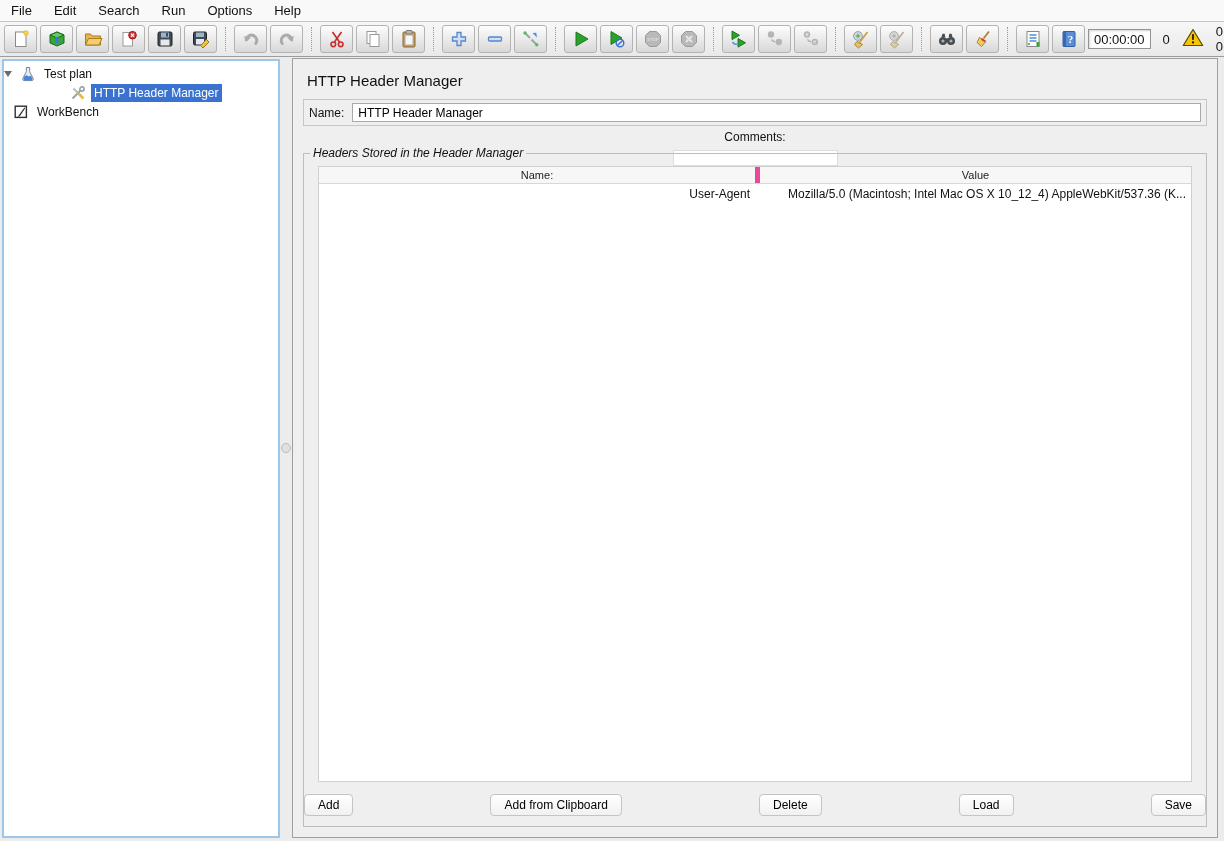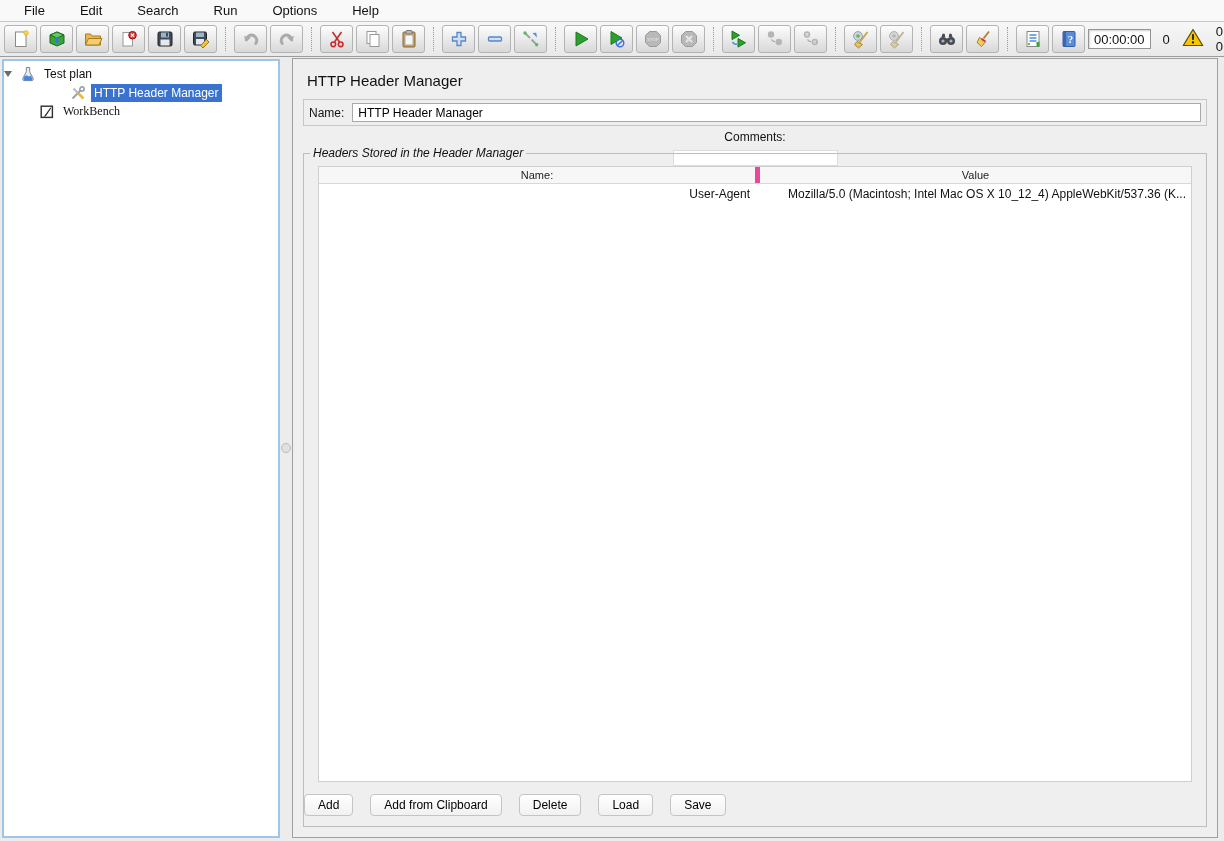--- a/index.html
+++ b/index.html
@@ -10,21 +10,21 @@
     position:relative;
     overflow:hidden;
     color:#111;
   }
 
   
   .menubar {
     height:22px; background:#f9f9f9; border-bottom:1px solid #c6c6c6;
     display:flex; align-items:center; padding-left:10px; font-size:13px;
   }
-  .menu-item { padding:2px 11px; cursor:default;margin-left:13px; }
+  .menu-item { padding:2px 11px; cursor:default; }
   .menu-item:first-child { padding-left:1px; }
 
   
   .toolbar {
     height:35px; background:linear-gradient(#f7f7f7,#e9e9e9);
     border-bottom:1px solid #9c9c9c;
     display:flex; align-items:center; padding:0 6px 0 4px; gap:3px;
   }
   .tbtn {
     width:33px; height:28px; flex:0 0 auto;
@@ -50,21 +50,21 @@
   .tri-down {
     width:0; height:0; border-left:4.5px solid transparent;
     border-right:4.5px solid transparent; border-top:6px solid #6b6b6b;
     margin-right:8px; flex:0 0 auto;
   }
   .ticon { width:16px; height:16px; margin-right:5px; flex:0 0 auto; }
   .ticon svg { display:block; }
   .lvl0 { }
   .lvl1 { padding-left:26px; }
   .lvl2 { padding-left:66px; }
-  .lvl0-noarrow { padding-left:35px;font-family:Liberation Serif, serif; }
+  .lvl0-noarrow { padding-left:9px; }
   .tlabel { padding:2px 3px; white-space:nowrap; }
   .tlabel.selected { background:#3a72d0; color:#fff; }
 
   
   .split-handle {
     position:absolute; left:281px; top:443px; width:10px; height:10px;
     border-radius:50%; background:#e0e0e0; border:1px solid #b9b9b9;
   }
 
   
@@ -90,21 +90,21 @@
   .group-title { position:absolute; top:-8px; left:6px; background:#efefef; padding:0 3px; font-size:12px;font-style:italic; }
   .table-wrap {
     position:absolute; left:14px; right:14px; top:12px; bottom:44px;
     background:#fff; border:1px solid #cfcfcf; overflow:hidden;
   }
   .thead { display:flex; height:17px; background:#f7f7f7; border-bottom:1px solid #d8d8d8; font-size:11px; color:#222; }
   .th { width:50%; text-align:center; line-height:17px; }
   .th + .th { border-left:5px solid #ec4899; }
   .trow { display:flex; height:19px; font-size:12px; align-items:center; }
   .td { width:50%; padding:0 5px; white-space:nowrap; overflow:hidden;text-align:right; }
-  .btn-row { position:absolute; left:0; right:0; bottom:10px; display:flex; justify-content:flex-start; gap:17px; }
+  .btn-row { position:absolute; left:0; right:0; bottom:10px; display:flex; justify-content:space-between; gap:17px; }
   .btn {
     font-size:12px; padding:3px 13px; height:22px;
     background:linear-gradient(#ffffff,#f1f1f1);
     border:1px solid #c4c4c4; border-radius:4px; font-family:inherit;
   }
 </style>
 </head>
 <body>
 
 <div class="menubar">

